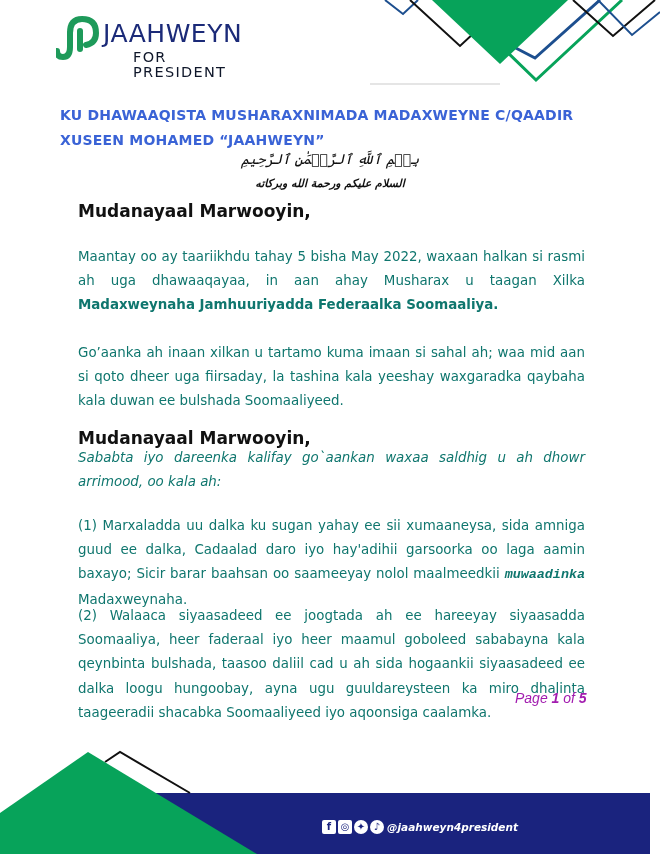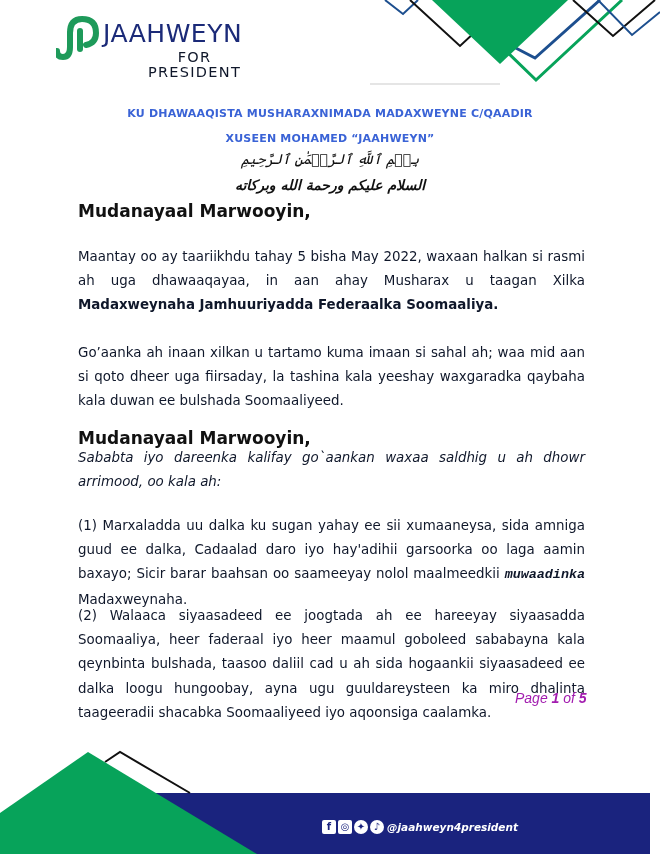--- a/index.html
+++ b/index.html
@@ -3,45 +3,45 @@
 <meta charset="utf-8">
 <style>
   html, body { margin: 0; padding: 0; }
   body {
     width: 660px; height: 854px; position: relative; overflow: hidden;
     background: #ffffff;
     font-family: "DejaVu Sans", sans-serif;
     color: #111111;
   }
   .deco { position: absolute; left: 0; top: 0; }
-  .logo { position: absolute; left: 56px; top: 13px; width: 200px; height: 50px; text-align: center; }
+  .logo { position: absolute; left: 56px; top: 13px; width: 200px; height: 50px; }
   .logo .mark { position: absolute; left: 0; top: 0; }
   .logo .name {
     position: absolute; left: 47px; top: 8px;
     font-family: "DejaVu Sans", sans-serif; font-size: 25px; letter-spacing: 0.5px;
     color: #1b2a78; font-weight: normal; line-height: 1;
   }
   .logo .sub {
     position: absolute; left: 77px; top: 37px;
     font-family: "DejaVu Sans", sans-serif; font-size: 14.5px; letter-spacing: 1.3px;
     color: #0f172a; line-height: 1;
   }
   .title {
-    position: absolute; left: 60px; width: 540px; text-align: center;
-    font-family: "DejaVu Sans", sans-serif; font-weight: bold; font-size: 11px;
+    position: absolute; left: 60px; width: 540px; text-align: left;
+    font-family: "DejaVu Sans", sans-serif; font-weight: bold; font-size: 14px;
     color: #3a63d6; letter-spacing: 0.2px; line-height: 1;
   }
   .arabic {
     position: absolute; left: 60px; width: 540px; text-align: center;
     font-family: "DejaVu Sans", sans-serif; color: #111; line-height: 1; font-style: italic;
   }
   .body-text {
     position: absolute; left: 78px; width: 507px;
     font-family: "DejaVu Sans", sans-serif; font-size: 13.4px; line-height: 24.2px;
-    color: #0f172a; text-align: justify;
+    color: #0f766e; text-align: justify;
   }
   .b { font-weight: bold; }
   .bi { font-weight: bold; font-style: italic; font-family: Liberation Mono, monospace; }
   .salutation {
     position: absolute; left: 78px;
     font-family: "DejaVu Sans", sans-serif; font-size: 17px; font-weight: bold; color: #111;
   }
   .page-num {
     position: absolute; left: 515px; top: 690px;
     font-family: "Liberation Sans", sans-serif; font-size: 14px; color: #a21caf; font-style: italic;
@@ -91,21 +91,21 @@
     <path d="M24 18 L24 36" fill="none" stroke="#1e9a5a" stroke-width="6" stroke-linecap="round"></path>
   </svg>
   <span class="name">JAAHWEYN</span>
   <span class="sub">FOR PRESIDENT</span>
 </div>
 
 <div class="title" style="top:108px;">KU DHAWAAQISTA MUSHARAXNIMADA MADAXWEYNE C/QAADIR</div>
 <div class="title" style="top:133px;">XUSEEN MOHAMED “JAAHWEYN”</div>
 
 <div class="arabic" style="top:152px; font-size:14px;" dir="rtl">بِسۡمِ ٱللَّهِ ٱلرَّحۡمَٰنِ ٱلرَّحِيمِ</div>
-<div class="arabic" style="top:178px; font-size:14px; font-weight:bold;" dir="rtl">السلام عليكم ورحمة الله وبركاته</div>
+<div class="arabic" style="top:178px; font-size:11px; font-weight:bold;" dir="rtl">السلام عليكم ورحمة الله وبركاته</div>
 
 <div class="salutation" style="top:201px;">Mudanayaal Marwooyin,</div>
 
 <div class="body-text" style="top:245px;"><span>Maantay oo ay taariikhdu tahay 5 bisha May 2022, waxaan halkan si rasmi ah uga dhawaaqayaa, in aan ahay Musharax u taagan Xilka </span><span class="b">Madaxweynaha Jamhuuriyadda Federaalka Soomaaliya.</span></div>
 
 <div class="body-text" style="top:341px;">Go’aanka ah inaan xilkan u tartamo kuma imaan si sahal ah; waa mid aan si qoto dheer uga fiirsaday, la tashina kala yeeshay waxgaradka qaybaha kala duwan ee bulshada Soomaaliyeed.</div>
 
 <div class="salutation" style="top:428px;">Mudanayaal Marwooyin,</div>
 
 <div class="body-text" style="top:446px;font-style:italic;">Sababta iyo dareenka kalifay go`aankan waxaa saldhig u ah dhowr arrimood, oo kala ah:</div>

